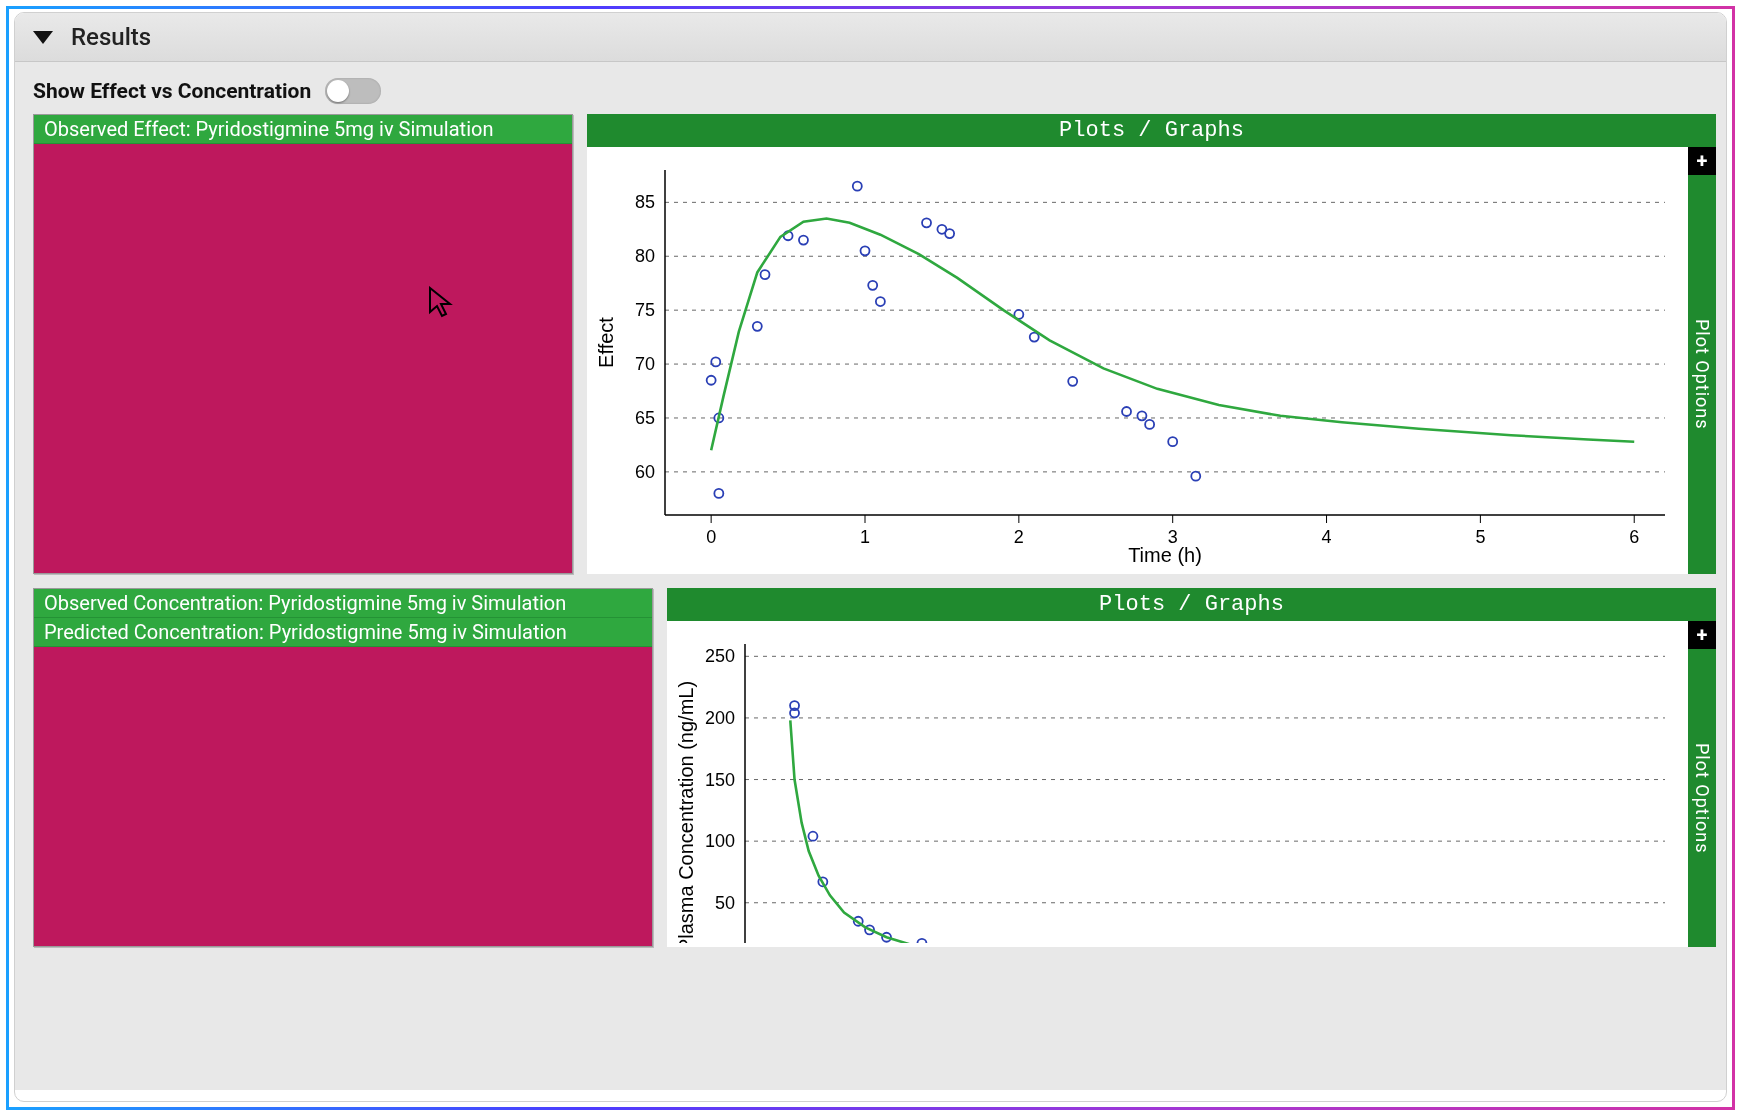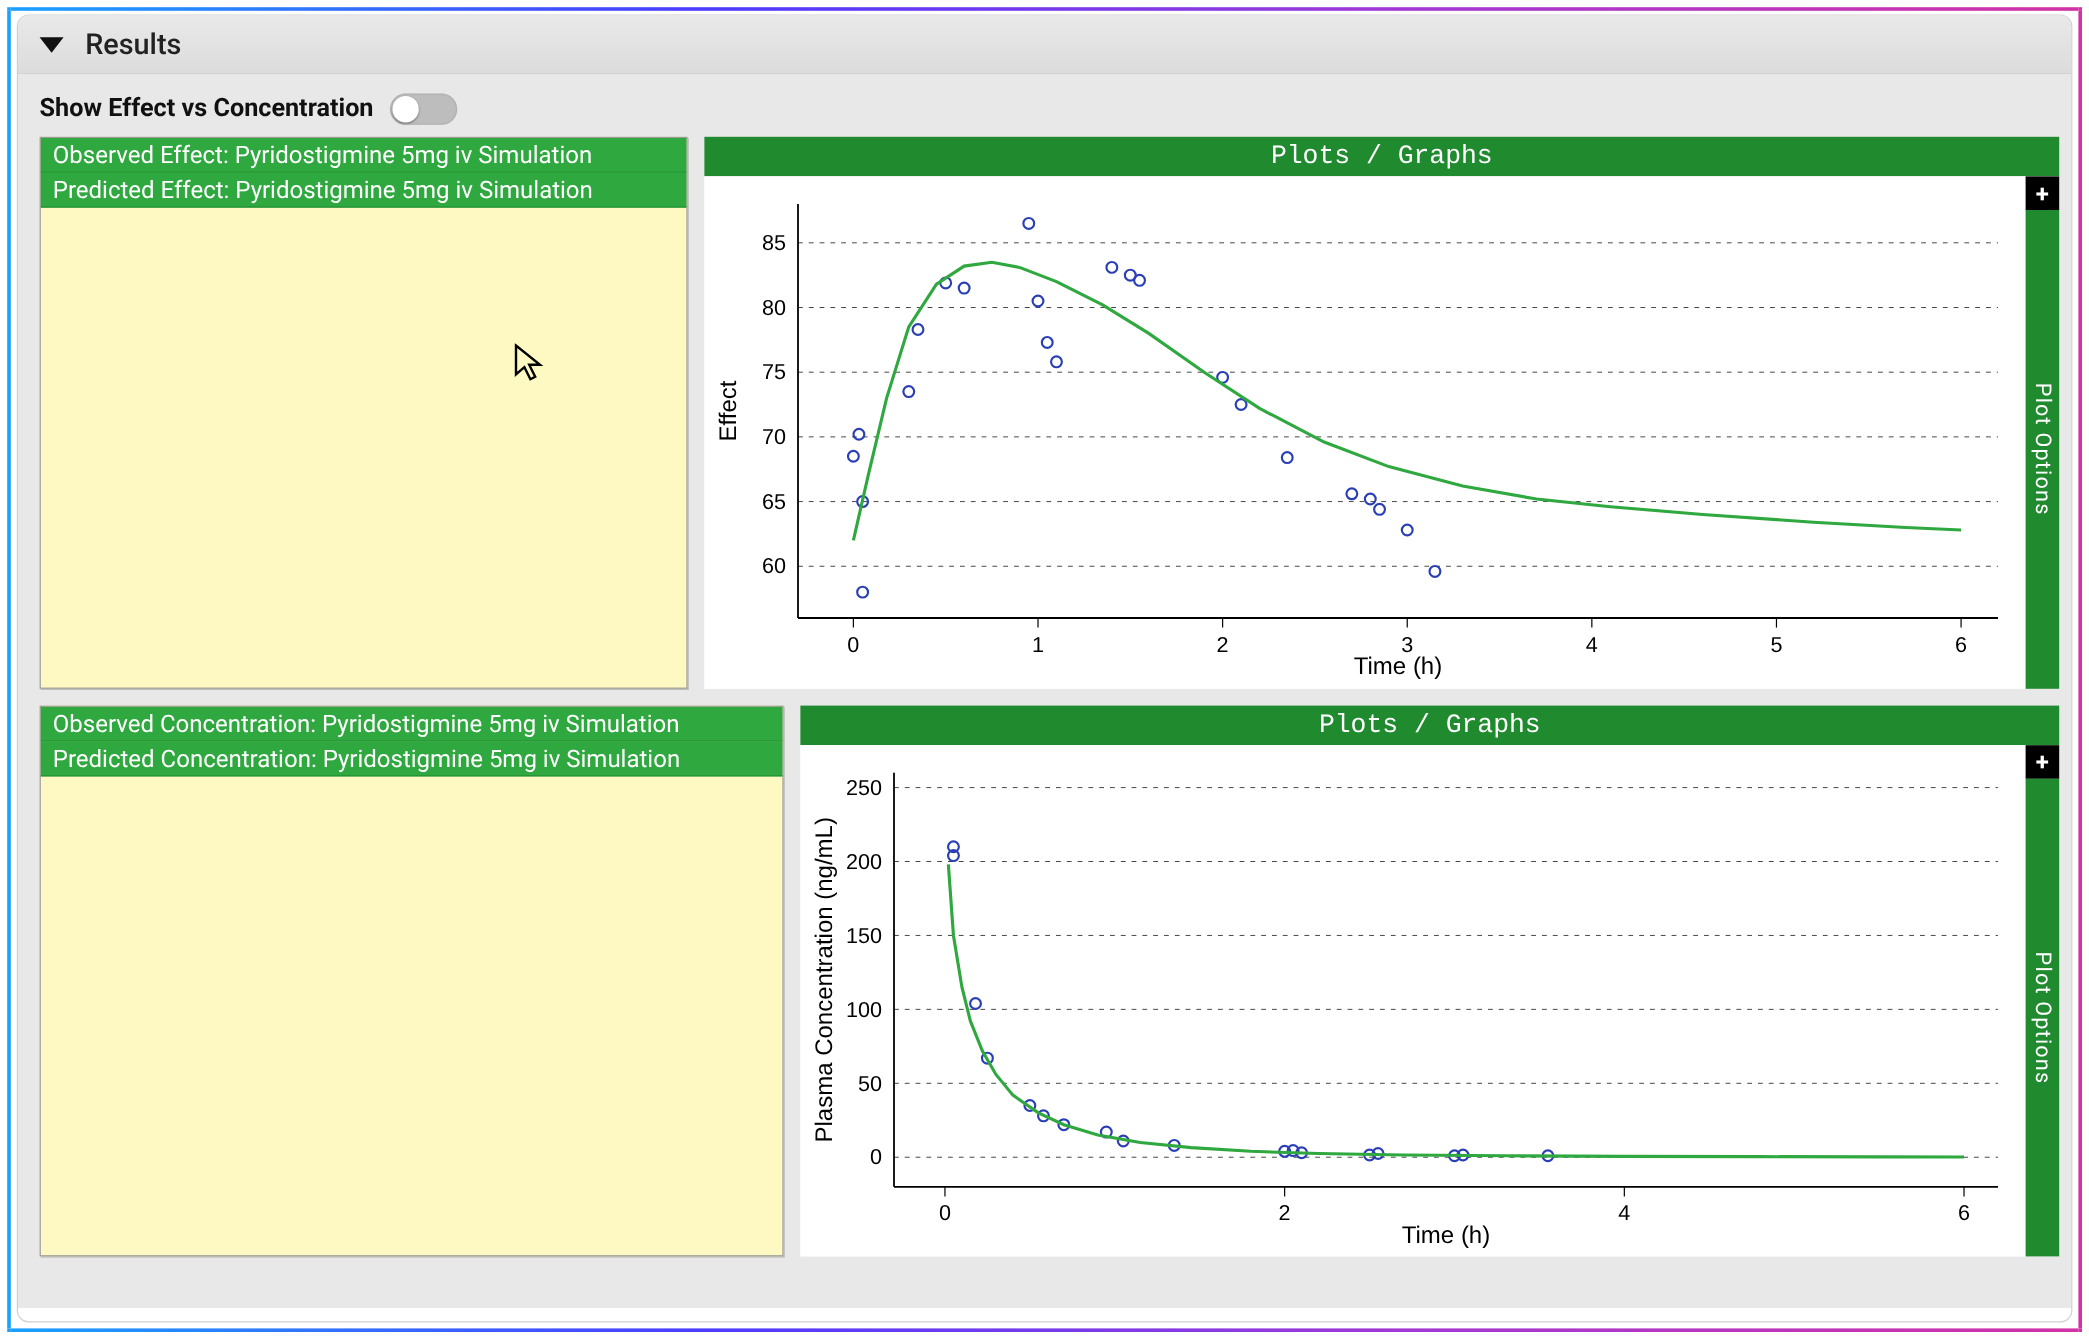--- a/index.html
+++ b/index.html
@@ -58,21 +58,21 @@
   .toggle .knob {
     position:absolute; left:2px; top:2px;
     width:22px; height:22px; border-radius:50%;
     background:#fff; box-shadow:0 1px 2px rgba(0,0,0,.4);
   }
   .row {
     display:flex; gap:14px; margin-bottom:14px;
     min-height:0;
   }
   .list-panel {
-    background:#fef9c3;
+    background:#be185d;
     border:1px solid #9a9a9a;
     box-shadow:1px 1px 0 #bbb;
     display:flex; flex-direction:column;
     flex-shrink:0;
   }
   .list-panel .item {
     background:#2fa83f;
     color:#fff;
     font-size:20px;
     padding:2px 10px;
@@ -134,21 +134,20 @@
       <span>Show Effect vs Concentration</span>
       <div class="toggle">
         <div class="knob"></div>
       </div>
     </div>
 
     <div class="row" style="height:460px;">
       <div class="list-panel" id="list1" style="width: 540px;">
 
       <div class="item">Observed Effect: Pyridostigmine 5mg iv Simulation</div>
-          <div class="item">Predicted Effect: Pyridostigmine 5mg iv Simulation</div>
         </div>
       <div class="chart-panel">
         <div class="chart-title">Plots / Graphs</div>
         <div class="chart-body">
           <div class="chart-svg-wrap">
             <svg id="svg1" width="100%" height="100%">
                 <line x1="70" y1="316.875" x2="1070" y2="316.875" stroke="#000" stroke-width="0.6" stroke-dasharray="4 5"></line>
                 <text x="60" y="322.875" text-anchor="end" font-size="18" fill="#000">60</text>
                 <line x1="70" y1="262.96875" x2="1070" y2="262.96875" stroke="#000" stroke-width="0.6" stroke-dasharray="4 5"></line>
                 <text x="60" y="268.96875" text-anchor="end" font-size="18" fill="#000">65</text>
@@ -205,21 +204,21 @@
               </svg>
           </div>
           <div class="side-strip">
             <div class="plus-box">+</div>
             <div class="plot-options">Plot Options</div>
           </div>
         </div>
       </div>
     </div>
 
-    <div class="row" style="height:459px;">
+    <div class="row" style="height:359px;">
       <div class="list-panel" id="list2" style="width: 620px;">
       <div class="item">Observed Concentration: Pyridostigmine 5mg iv Simulation</div>
           <div class="item">Predicted Concentration: Pyridostigmine 5mg iv Simulation</div>
         </div>
       <div class="chart-panel">
         <div class="chart-title">Plots / Graphs</div>
         <div class="chart-body">
           <div class="chart-svg-wrap">
             <svg id="svg2" width="100%" height="100%">
                 <line x1="70" y1="335.3571428571429" x2="990" y2="335.3571428571429" stroke="#000" stroke-width="0.6" stroke-dasharray="4 5"></line>

